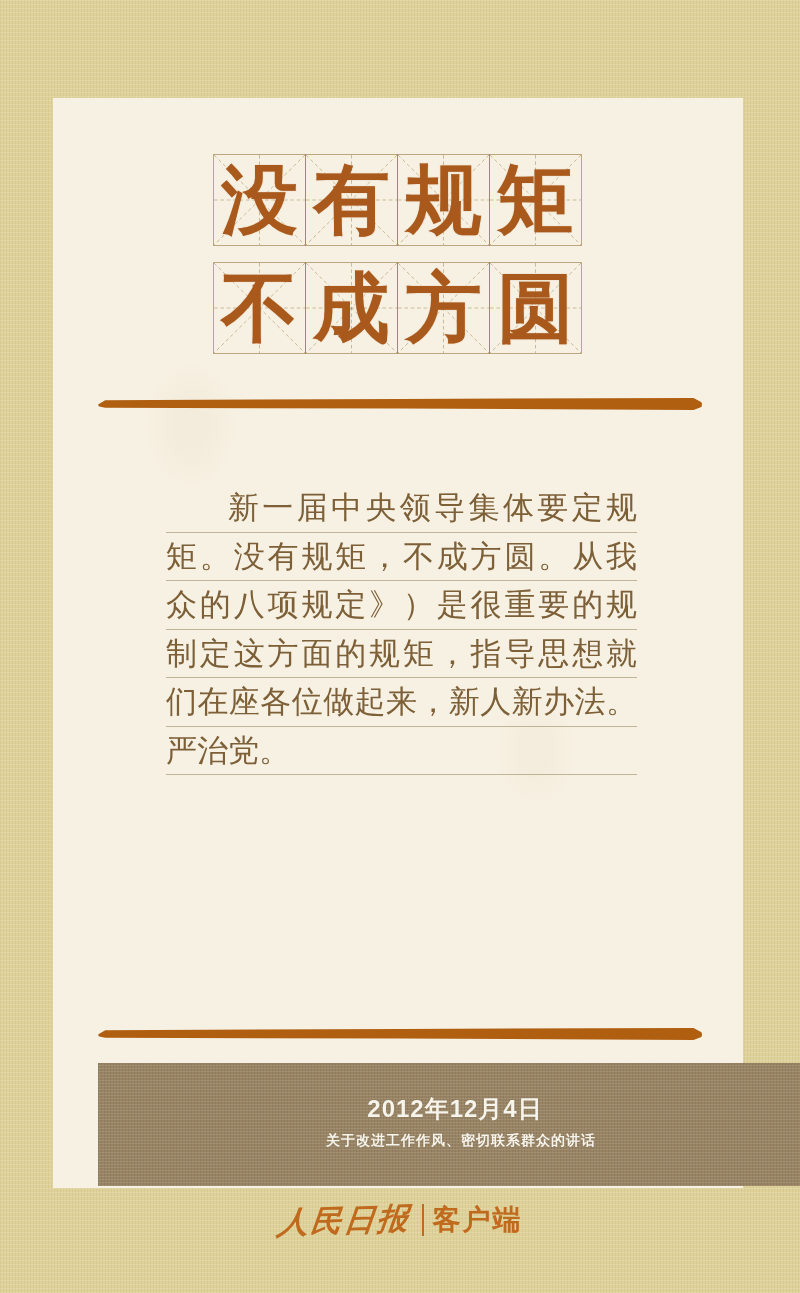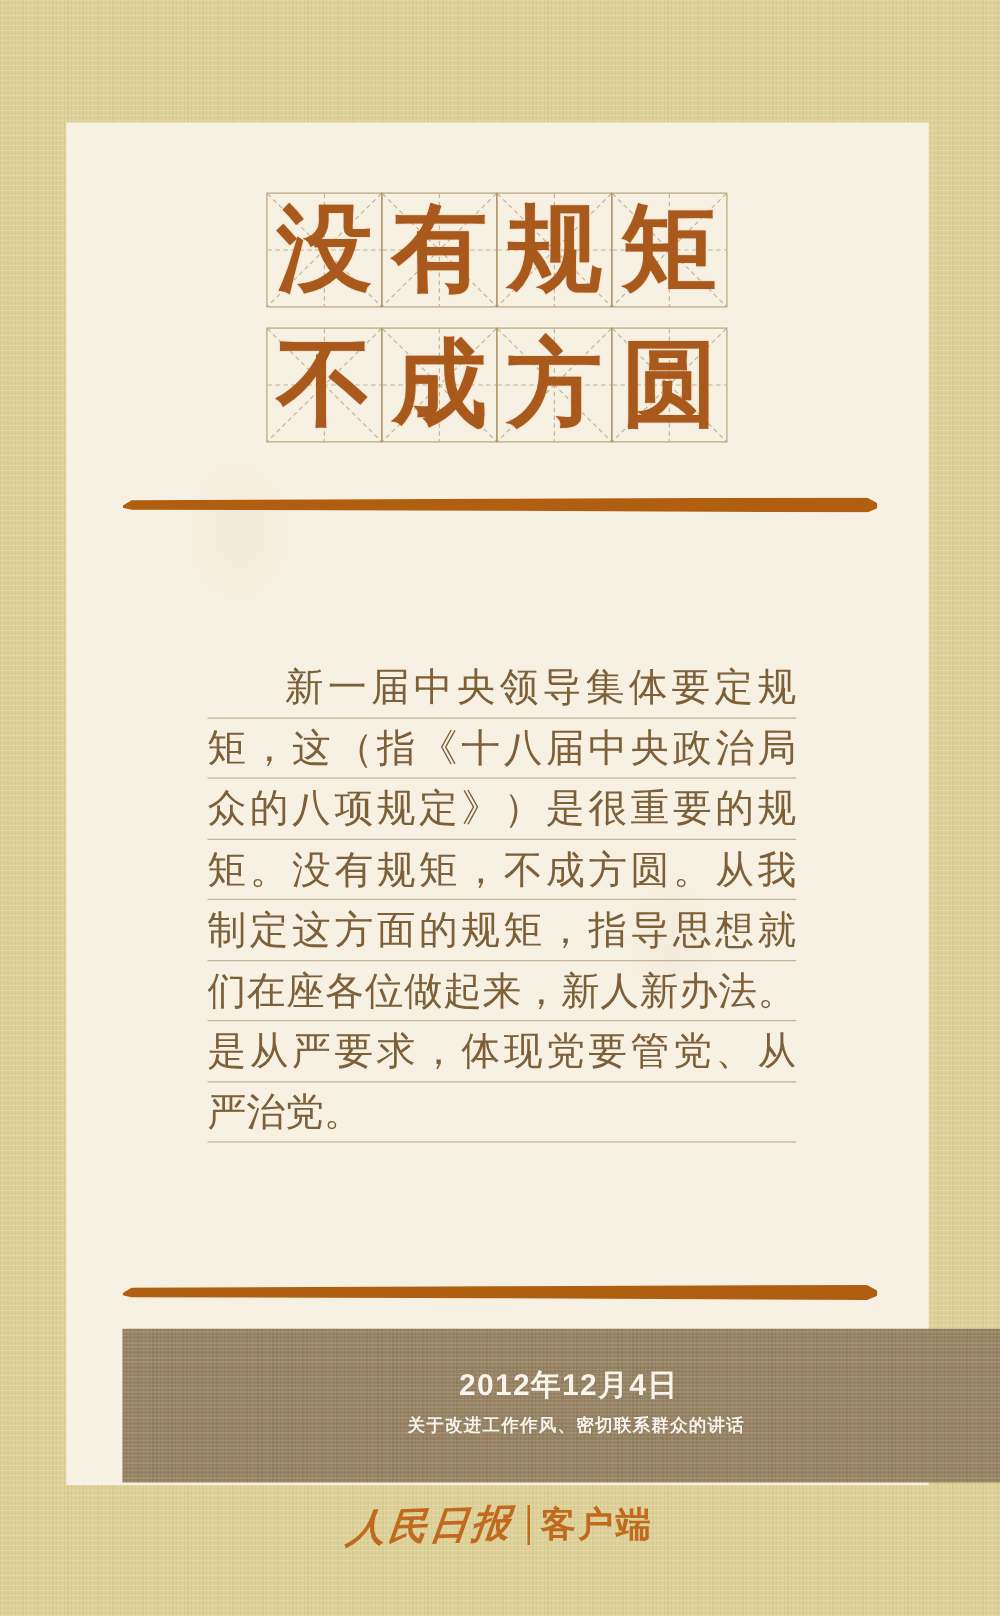--- a/index.html
+++ b/index.html
@@ -68,21 +68,21 @@
   .bline{
     height:48.5px;
     line-height:48.5px;
     box-sizing:border-box;
     border-bottom:1px solid rgba(152,130,88,.55);
     text-align:justify;
     text-align-last:justify;
     white-space:nowrap;
     overflow:hidden;
   }
-  .bline.first{text-indent:2em;margin-top:42px;}
+  .bline.first{text-indent:2em;}
   .bline.last{text-align-last:left;}
   
   .band{
     position:absolute;left:45px;top:965px;
     width:714px;height:123px;
     background:
       repeating-linear-gradient(0deg, rgba(255,250,238,.10) 0 1px, rgba(0,0,0,0) 1px 3px),
       repeating-linear-gradient(90deg, rgba(60,45,20,.10) 0 1px, rgba(0,0,0,0) 1px 3px),
       #988465;
     display:flex;flex-direction:column;align-items:center;justify-content:center;
@@ -218,26 +218,24 @@
             </g>
           </svg>
         <span class="ch">圆</span>
       </div>
     </div>
 
     <div class="brush brush-top"></div>
 
     <div class="body-text">
       <div class="bline first">新一届中央领导集体要定规</div>
-      <div class="bline">矩，这（指《十八届中央政治局</div>
+      <div class="bline">矩。没有规矩，不成方圆。从我</div>
       <div class="bline">众的八项规定》）是很重要的规</div>
-      <div class="bline">矩。没有规矩，不成方圆。从我</div>
       <div class="bline">制定这方面的规矩，指导思想就</div>
       <div class="bline">们在座各位做起来，新人新办法。</div>
-      <div class="bline">是从严要求，体现党要管党、从</div>
       <div class="bline last">严治党。</div>
     </div>
 
     <div class="brush brush-bottom"></div>
 
     <div class="band">
       <div class="l l1">2012年12月4日</div>
       <div class="l l3">关于改进工作作风、密切联系群众的讲话</div>
     </div>
   </div>

